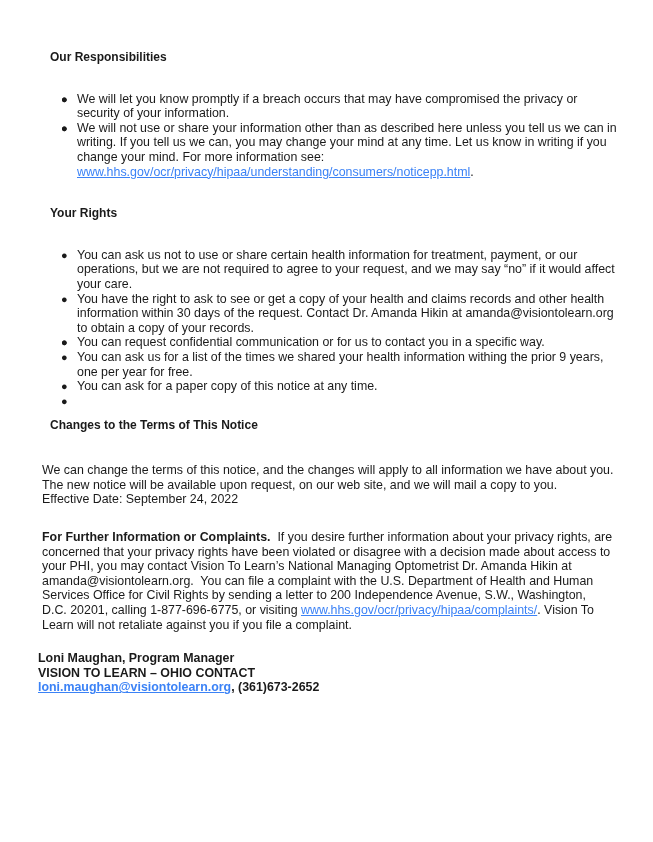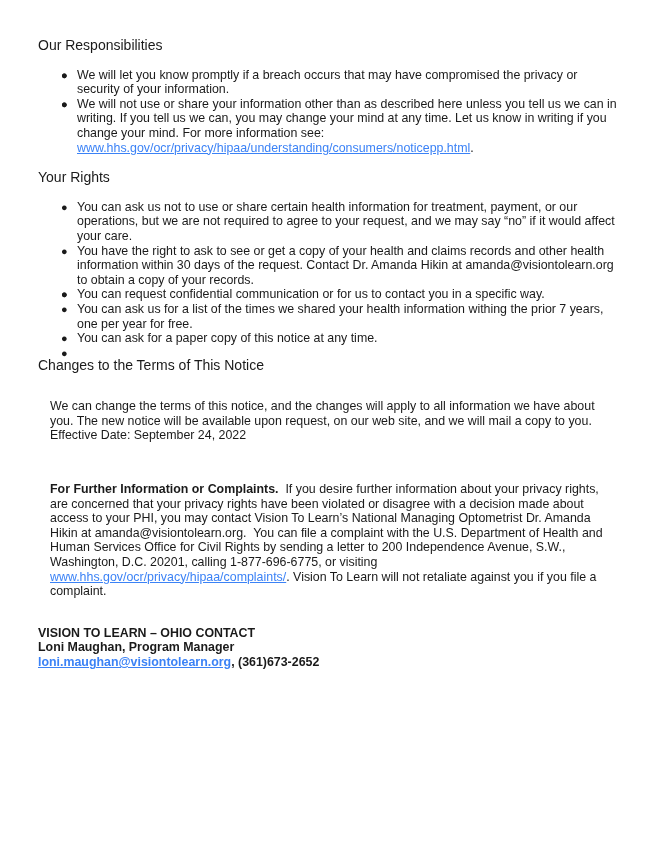--- a/index.html
+++ b/index.html
@@ -17,23 +17,23 @@
       line-height: 14.6px;
       color: #1a1a1a;
     }
     .page {
       position: absolute;
       left: 38px;
       top: 38px;
       width: 580px;
     }
     .heading {
-      margin: 0;
-      font-weight: normal;
-      font-size: 14px;
+      margin: 12px;
+      font-weight: bold;
+      font-size: 12px;
       line-height: 14.6px;
     }
     ul.bullets {
       list-style: none;
       margin: 0;
       padding: 0;
     }
     ul.bullets li {
       position: relative;
       padding-left: 39px;
@@ -42,21 +42,21 @@
       position: absolute;
       left: 23px;
       top: 0;
       font-size: 11px;
     }
     a.link {
       color: #3b82f6;
       text-decoration: underline;
     }
     p {
-      margin: 12px;
+      margin: 4px;
     }
     .bold {
       font-weight: bold;
     }
     .gap-heading-list { height: 15px; }
     .gap-section { height: 15px; }
   </style>
 </head>
 <body>
 
@@ -95,21 +95,21 @@
     </li>
     <li>
       <span class="dot">●</span>
     </li>
     <li>
       <span class="dot">●</span>
       <span>You can request confidential communication or for us to contact you in a specific way.</span>
     </li>
     <li>
       <span class="dot">●</span>
-      <span>You can ask us for a list of the times we shared your health information withing the prior 7 years, one per year for free.</span>
+      <span>You can ask us for a list of the times we shared your health information withing the prior 9 years, one per year for free.</span>
     </li>
     <li>
       <span class="dot">●</span>
       <span>You can ask for a paper copy of this notice at any time.</span>
     </li>
     <li>
       <span class="dot">●</span>
     </li>
   </ul>
 
@@ -121,20 +121,20 @@
     <span>Effective Date: September 24, 2022</span>
   </p>
 
   <div class="gap-section"></div>
   <p>
     <span class="bold">For Further Information or Complaints.</span><span>&nbsp; If you desire further information about your privacy rights, are concerned that your privacy rights have been violated or disagree with a decision made about access to your PHI, you may contact Vision To Learn’s National Managing Optometrist Dr. Amanda Hikin at amanda@visiontolearn.org.&nbsp; You can file a complaint with the U.S. Department of Health and Human Services Office for Civil Rights by sending a letter to 200 Independence Avenue, S.W., Washington, D.C. 20201, calling 1-877-696-6775, or visiting </span><a class="link">www.hhs.gov/ocr/privacy/hipaa/complaints/</a><span>. Vision To Learn will not retaliate against you if you file a complaint.</span>
   </p>
 
   <div class="gap-section"></div>
   <div class="bold">
+    <div>Loni Maughan, Program Manager</div>
     <div>VISION TO LEARN – OHIO CONTACT</div>
-    <div>Loni Maughan, Program Manager</div>
     <div>
       <a class="link">loni.maughan@visiontolearn.org</a><span>, (361)673-2652</span>
     </div>
   </div>
 
 </div>
 
 </body></html>

